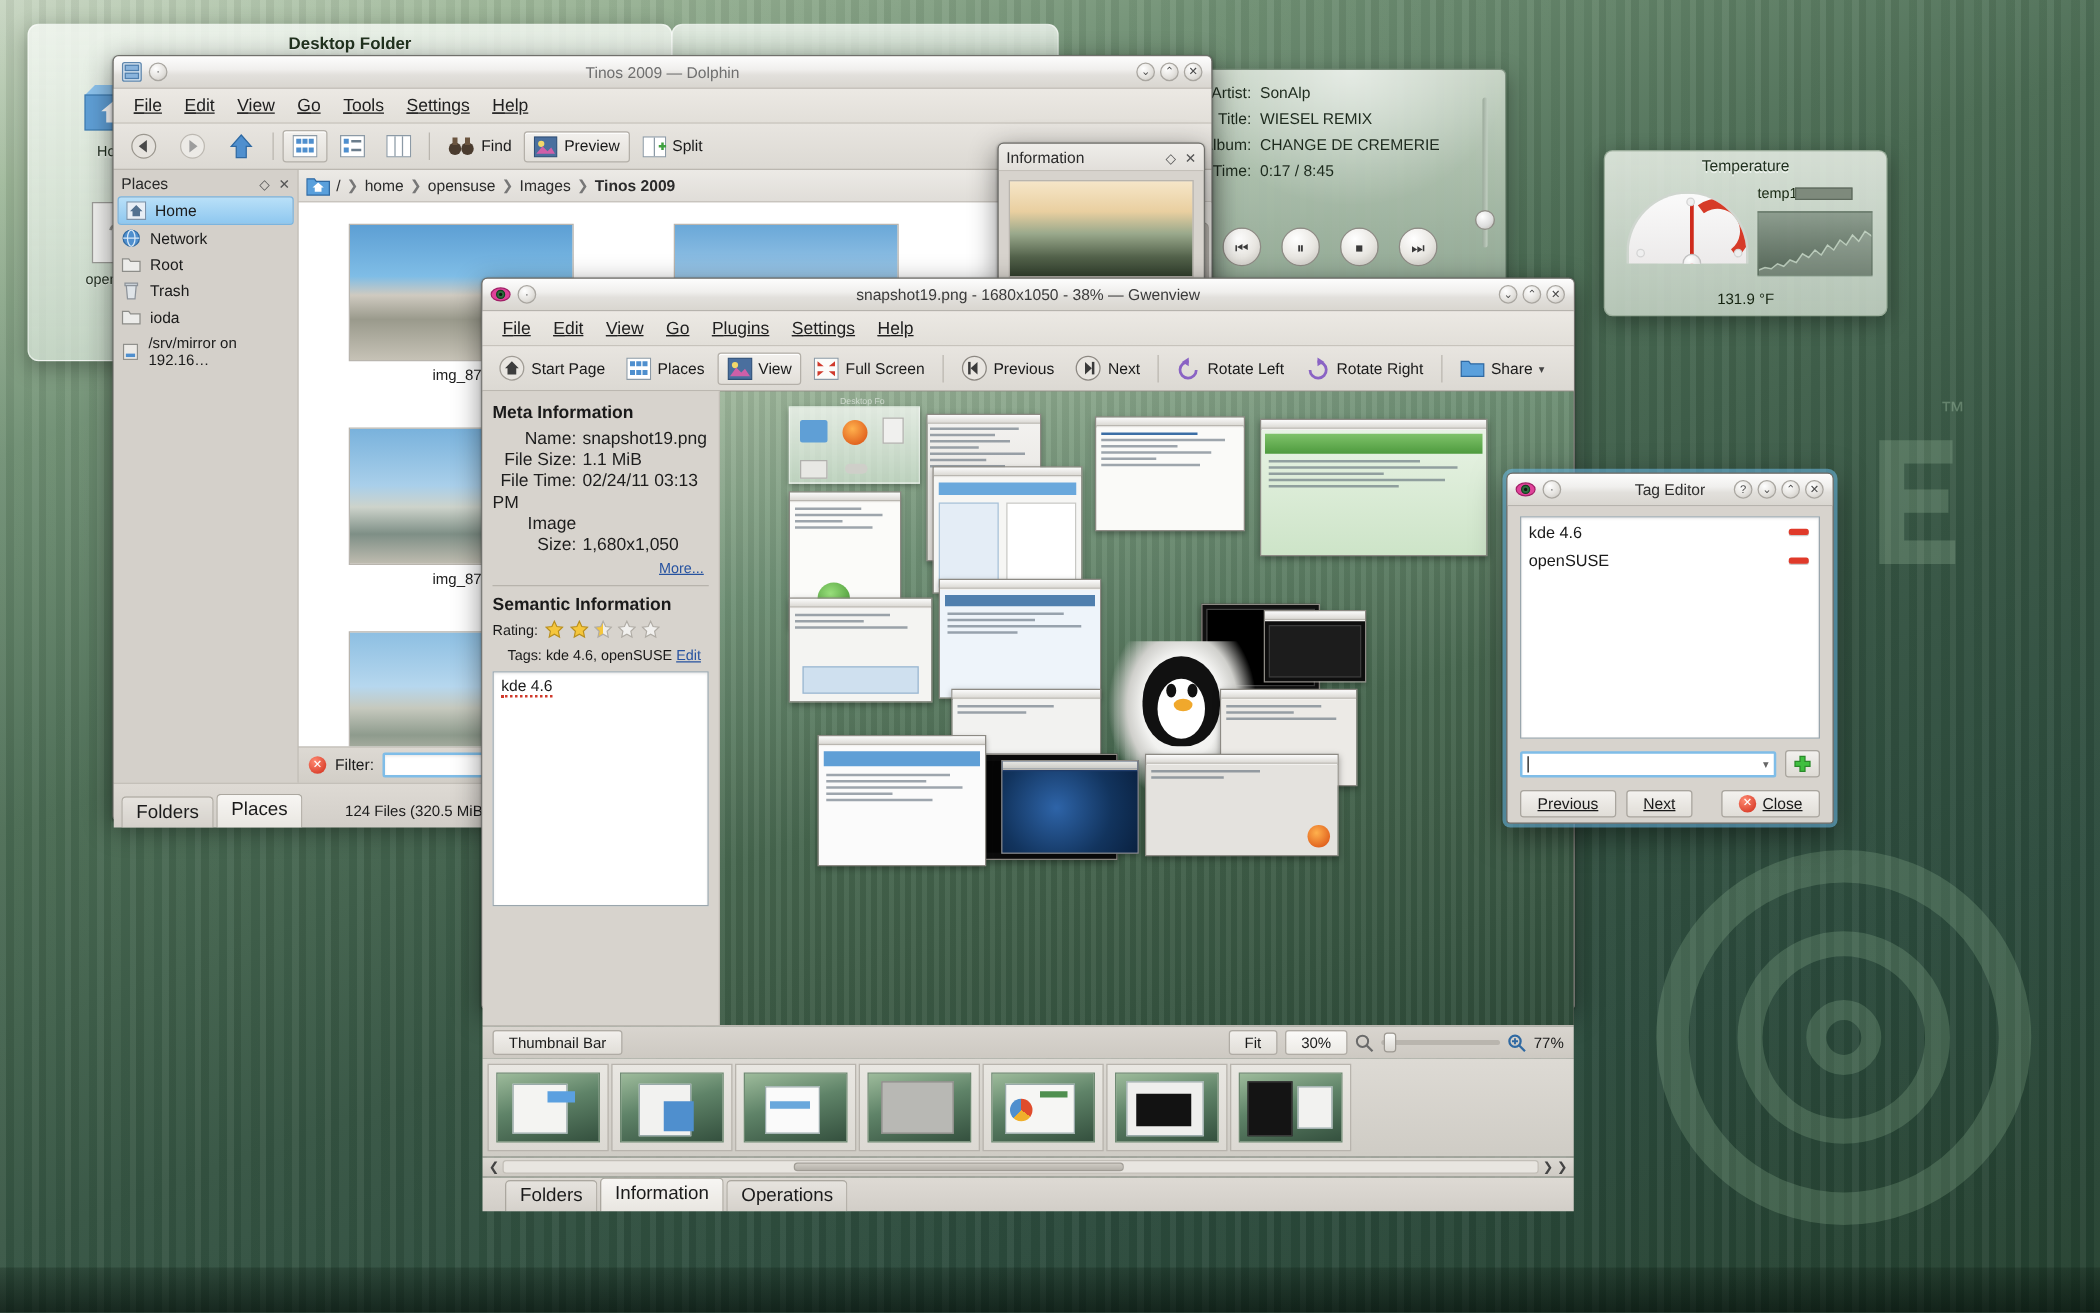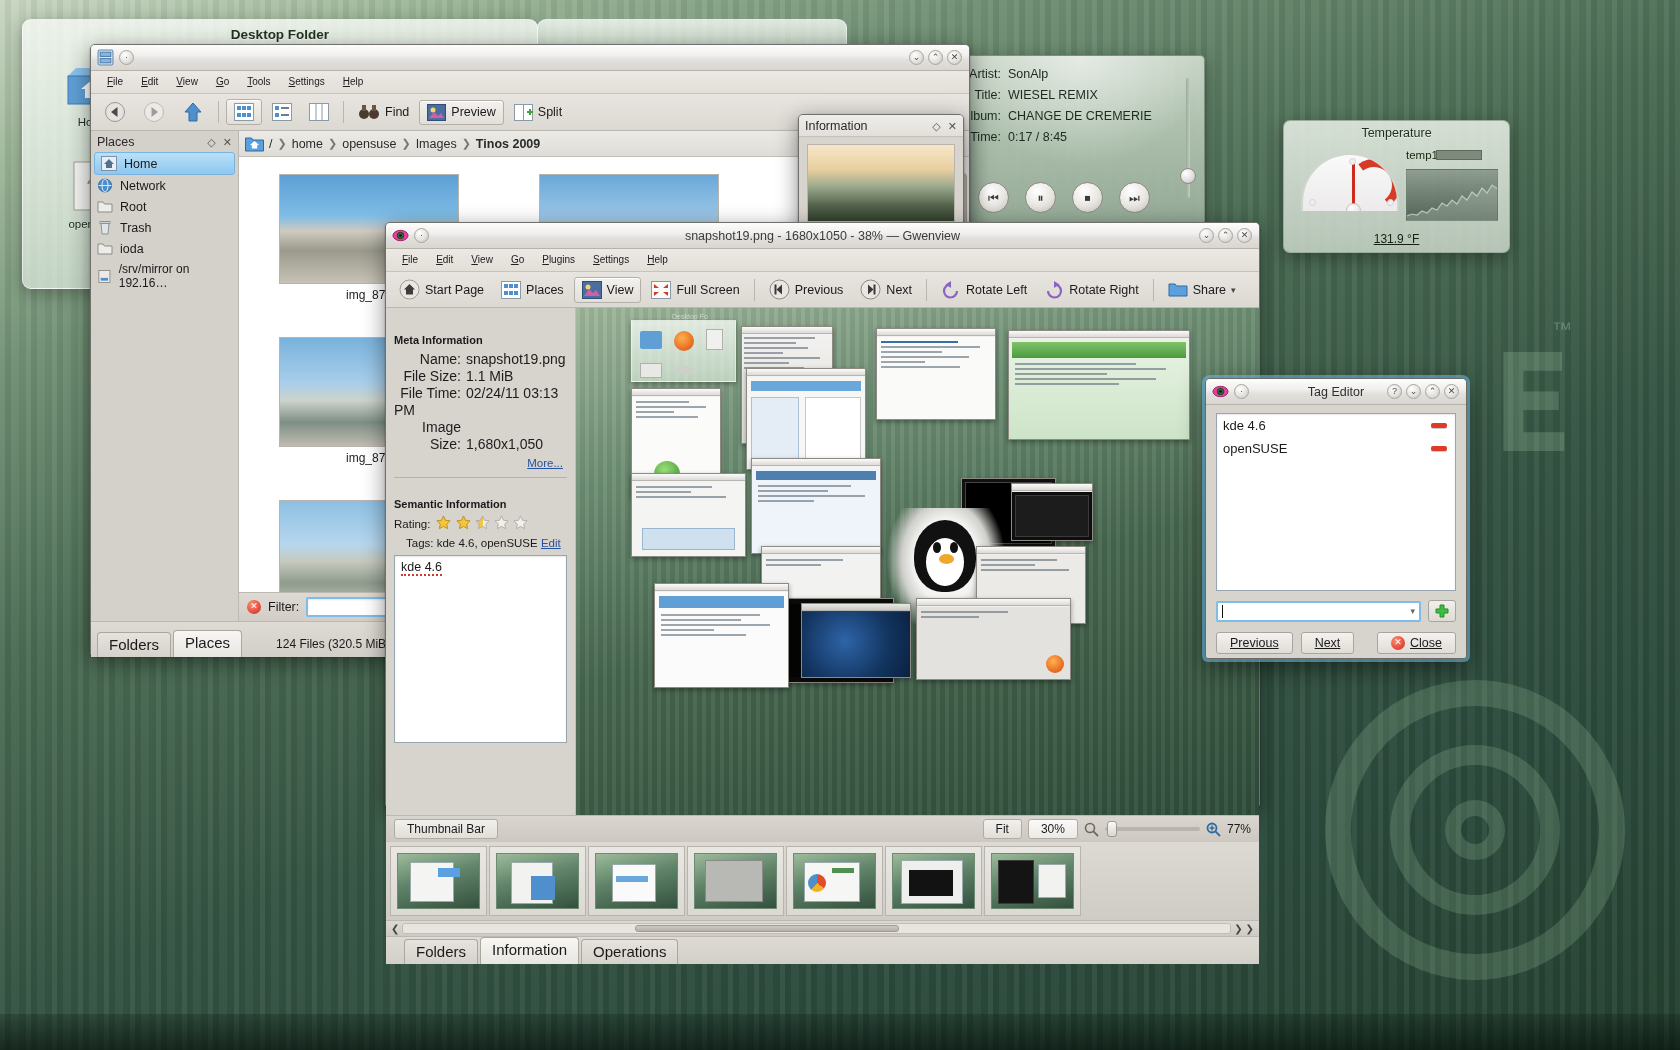--- a/index.html
+++ b/index.html
@@ -93,23 +93,24 @@
     background: radial-gradient(circle at 36% 30%, #ffffff, #e3e1dd 58%, #c6c3bd 100%);
     border: 1px solid #a9a6a0;
     display: flex; align-items: center; justify-content: center;
     font-size: 9px; color: #4a4a4a; line-height: 1;
   }
   .tb-appicon { width: 17px; height: 17px; display: block; }
 
   .menubar {
     display: flex; gap: 2px;
     padding: 3px 8px 4px;
-    font-size: 10px;
+    font-size: 14px;
     background: linear-gradient(180deg, #ece9e4, #e2dfd9);
     border-bottom: 1px solid #c7c3bc;
+    text-decoration: underline;
   }
   .menubar > span { padding: 2px 8px; border-radius: 3px; color: #202020; }
   .menubar u { text-decoration: underline; }
 
   .toolbar {
     display: flex; align-items: center; gap: 3px;
     padding: 4px 6px;
     background: linear-gradient(180deg, #e8e5e0, #dcd9d3);
     border-bottom: 1px solid #bbb7b0;
   }
@@ -283,31 +284,31 @@
   #temp .t-label { position: absolute; left: 122px; top: 28px; font-size: 11.5px; color: #16250f; }
   #temp .t-bar { position: absolute; left: 152px; top: 29px; width: 46px; height: 10px; background: #7e8a7c; border: 1px solid #5e6a5d; }
   #temp .sparkline {
     position: absolute; left: 122px; top: 48px; width: 92px; height: 52px;
     background: linear-gradient(180deg, rgba(70,90,74,0.45), rgba(40,58,44,0.70));
     border: 1px solid rgba(110,130,112,0.5);
     overflow: hidden;
   }
   #temp .t-value {
     position: absolute; left: 0; right: 0; bottom: 6px; text-align: center;
-    font-size: 12px; color: #14220f; text-decoration: underline;
+    font-size: 12px; color: #14220f;
   }
 
   
   #gwenview { left: 385px; top: 222px; width: 875px; height: 585px; }
   .gv-sidebar {
     width: 190px; background: #d7d3cd; padding: 6px 8px 0;
     border-right: 1px solid #c1bdb6;
     height: 507px; position: relative;
   }
-  .gv-h { font-size: 11px; font-weight: bold; color: #1a1a1a; margin: 20px 0 5px; }
+  .gv-h { font-size: 14px; font-weight: bold; color: #1a1a1a; margin: 2px 0 5px; }
   .gv-meta { font-size: 14px; line-height: 17px; color: #1d1d1d; }
   .gv-meta .k { display: inline-block; width: 72px; text-align: right; padding-right: 5px; }
   .link { color: #2753a0; text-decoration: underline; cursor: pointer; }
   .gv-hr { height: 1px; background: #b7b3ac; margin: 7px 0 6px; }
   .star { display: inline-block; width: 15px; height: 15px; margin-right: 1px; }
   .tagbox {
     margin-top: 6px; height: 188px; background: #fff;
     border: 1px solid #9aa6ad; box-shadow: inset 0 1px 2px rgba(0,0,0,0.1);
     padding: 4px 6px; font-size: 12.5px;
   }
@@ -520,20 +521,21 @@
 <div class="win" id="dolphin">
   <div class="titlebar inactive">
     <div class="tb-left">
       <svg class="tb-appicon" viewBox="0 0 16 16">
         <rect x="1" y="1" width="14" height="14" rx="1.5" fill="#dbe7f2" stroke="#5f87ad"></rect>
         <rect x="3" y="3" width="10" height="4" fill="#8ab4dc" stroke="#4f7fae"></rect>
         <rect x="3" y="9" width="10" height="4" fill="#8ab4dc" stroke="#4f7fae"></rect>
       </svg>
       <div class="tb-btn">·</div>
     </div>
+    <div class="title">Tinos 2009 — Dolphin</div>
     <div class="tb-right">
       <div class="tb-btn">⌄</div>
       <div class="tb-btn">⌃</div>
       <div class="tb-btn">✕</div>
     </div>
   </div>
 
   <div class="menubar">
     <span><u>F</u>ile</span>
     <span><u>E</u>dit</span>

